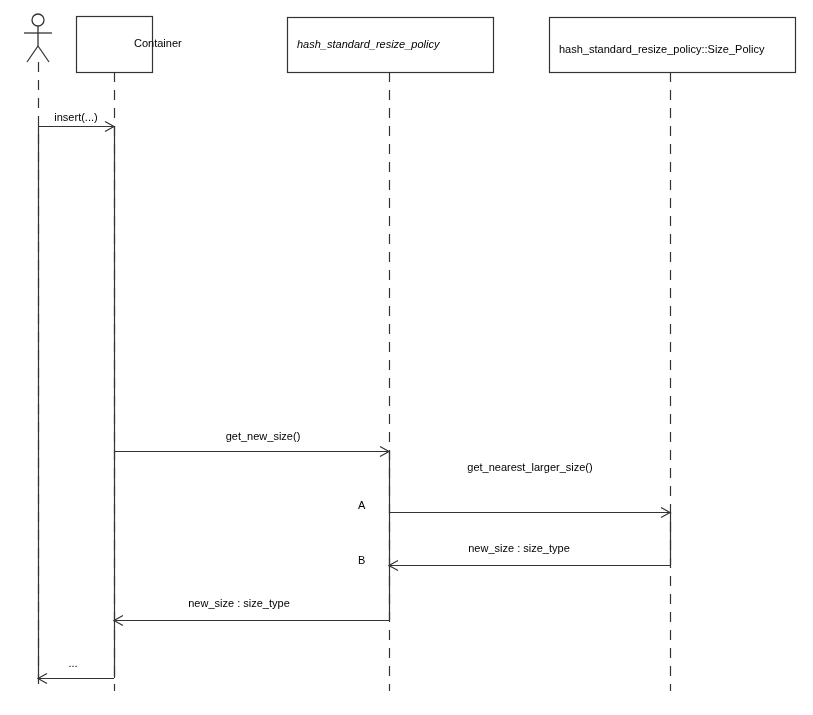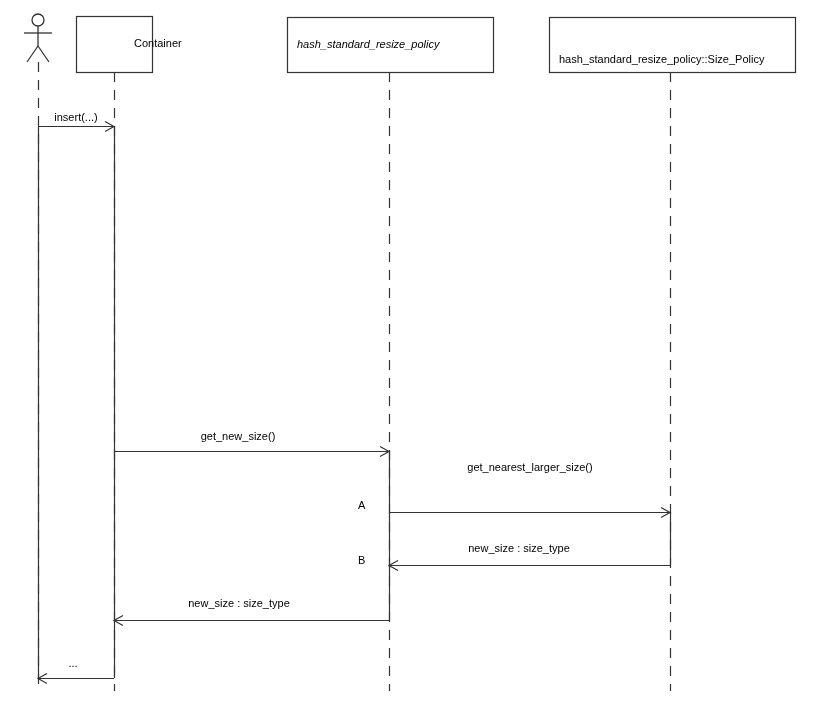--- a/index.html
+++ b/index.html
@@ -64,23 +64,23 @@
         <g>
           <line x1="114" y1="678.5" x2="38" y2="678.5" stroke="#333333" stroke-width="1.2"></line>
           <polyline points="47,673.5 38,678.5 47,683.5" fill="none" stroke="#333333" stroke-width="1.2"></polyline>
         </g>
       </g>
   </svg>
 
   <div id="labels-layer">
       <div class="box-label" style="left: 86px; top: 37px; margin-left: 48px;">Container</div>
       <div class="box-label" style="left: 297px; top: 37.5px; font-style: italic;">hash_standard_resize_policy</div>
-      <div class="box-label" style="left: 559px; top: 53px;">hash_standard_resize_policy::Size_Policy</div>
+      <div class="box-label" style="left: 559px; top: 43px;">hash_standard_resize_policy::Size_Policy</div>
       <div class="lbl msg-label" style="left: 76px; top: 112px;">insert(...)</div>
-      <div class="lbl msg-label" style="left: 238px; top: 431px;">get_new_size()</div>
+      <div class="lbl msg-label" style="left: 263px; top: 431px;">get_new_size()</div>
       <div class="lbl msg-label" style="left: 530px; top: 462px;">get_nearest_larger_size()</div>
       <div class="lbl seq-label" style="left: 358px; top: 500px;">A</div>
       <div class="lbl msg-label" style="left: 519px; top: 543px;">new_size : size_type</div>
       <div class="lbl seq-label" style="left: 358px; top: 555px;">B</div>
       <div class="lbl msg-label" style="left: 239px; top: 598px;">new_size : size_type</div>
       <div class="lbl msg-label" style="left: 73px; top: 658px;">...</div>
     </div>
 
 </div>
 

